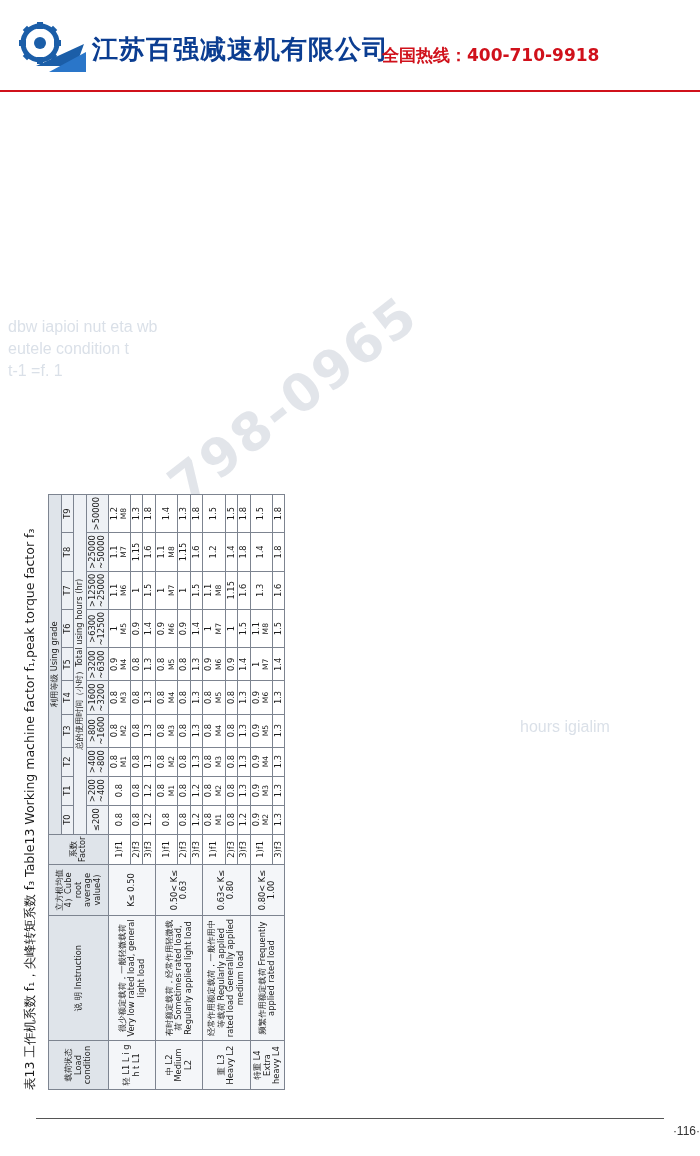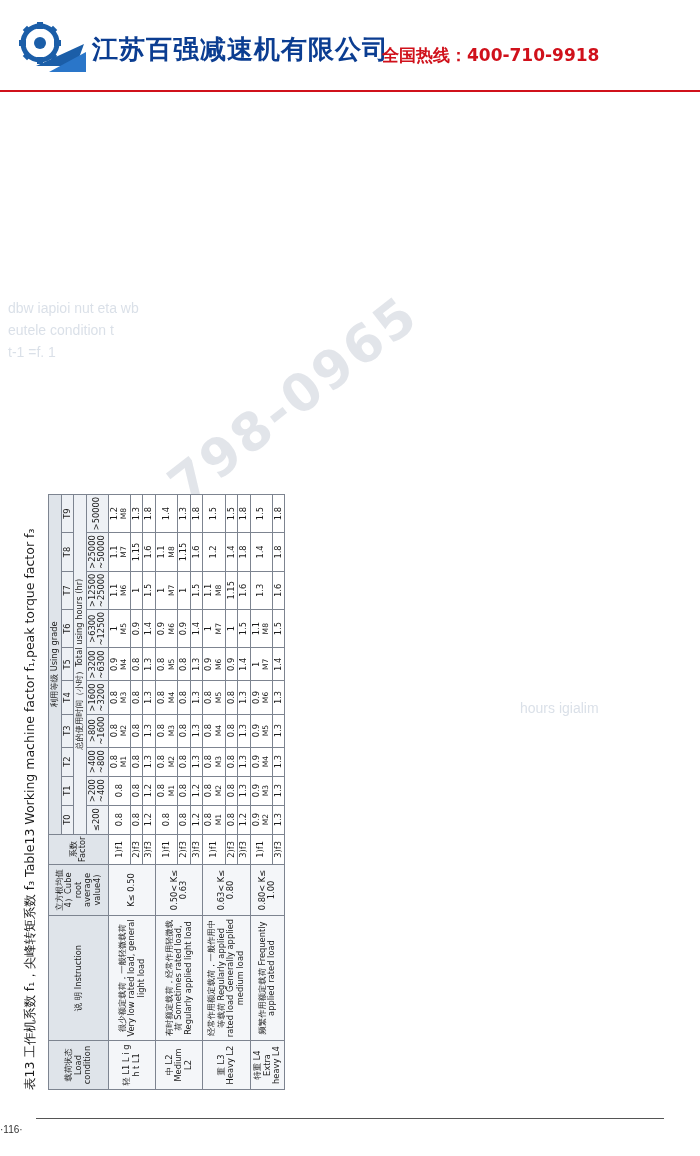--- a/index.html
+++ b/index.html
@@ -23,22 +23,22 @@
 
   
   .watermark{
     position:absolute;left:150px;top:340px;width:520px;height:520px;
     transform:rotate(-38deg);transform-origin:center center;
     font-size:52px;font-weight:bold;color:rgba(160,170,185,.30);
     letter-spacing:3px;pointer-events:none;white-space:nowrap;
     font-family:"DejaVu Sans", sans-serif;
   }
   .wm-faint{
-    position:absolute;color:rgba(150,165,190,.35);font-size:14px;
-    font-family:"Liberation Sans", sans-serif;white-space:nowrap;
+    position:absolute;color:rgba(150,165,190,.35);font-size:16px;
+    font-family:"Liberation Sans", sans-serif;white-space:nowrap;margin-top:18px;
   }
 
   
   .rot-wrap{
     position:absolute;left:0;top:0;width:700px;height:1156px;
   }
   
   .sideways{
     position:absolute;
     width:880px;height:520px;
@@ -73,21 +73,21 @@
   .wfac{width:22px;}
   .wcube{width:46px;}
 
   
   .notes{
     position:absolute;right:10px;top:700px;width:20px;
   }
 
   
   .footer-rule{position:absolute;left:36px;top:1118px;width:628px;height:1px;background:#555;}
-  .page-no{position:absolute;left:0;top:1124px;width:700px;text-align:left;font-size:10px;color:#333;}
+  .page-no{position:absolute;left:0;top:1124px;width:700px;text-align:right;font-size:12px;color:#333;}
 </style>
 </head>
 <body>
 
 <div class="header">
   <svg class="logo-mark" viewBox="0 0 70 52">
     <g fill="#1b5ea8">
       <circle cx="24" cy="21" r="17" fill="none" stroke="#1b5ea8" stroke-width="5"></circle>
       <circle cx="24" cy="21" r="6" fill="#1b5ea8"></circle>
       <g>

